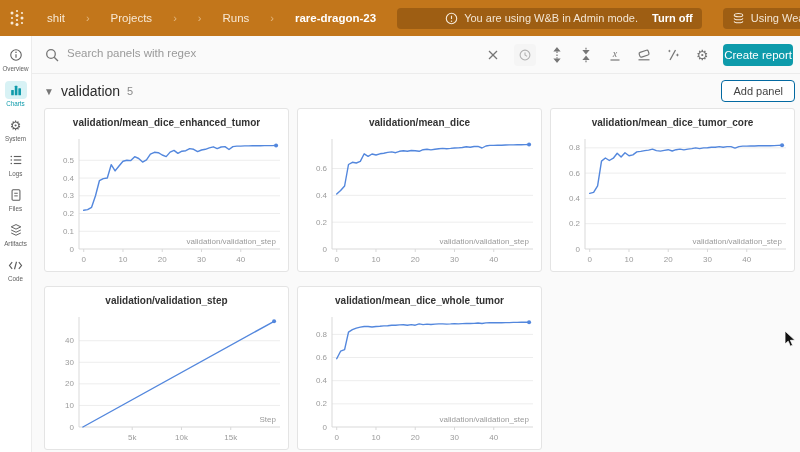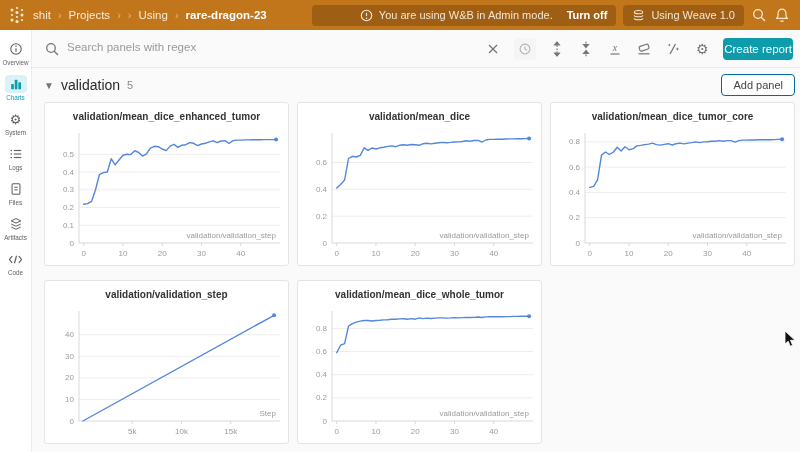--- a/index.html
+++ b/index.html
@@ -1,21 +1,21 @@
 <!DOCTYPE html>
 <html><head>
 <meta charset="utf-8">
 <style>
   * { margin:0; padding:0; box-sizing:border-box; }
   html,body { width:800px; height:452px; overflow:hidden; background:#FAFAFA;
     font-family:"Liberation Sans", sans-serif; }
 
   
-  .topbar { height:30px; background:#C2761B; display:flex; align-items:center;
-    padding:0 10px 0 8px; gap:7px; color:rgba(255,248,238,0.88); font-size:11.5px; }
+  .topbar { height:36px; background:#C2761B; display:flex; align-items:center;
+    padding:0 10px 0 8px; gap:21px; color:rgba(255,248,238,0.88); font-size:11.5px; }
   .logo { width:18px; height:18px; flex:0 0 auto; }
   .crumb { white-space:nowrap; cursor:pointer; }
   .crumb.bold { font-weight:bold; color:#fff; }
   .sep { color:rgba(255,235,205,0.55); font-size:11px; }
   .lockico { display:inline-block; vertical-align:-2px; margin-right:3px; }
   .pill { display:flex; align-items:center; gap:6px; background:rgba(66,33,0,0.28);
     border-radius:4px; padding:4px 9px; white-space:nowrap; font-size:11px; cursor:pointer; }
   .pill b { color:#fff;margin-left:8px; }
   .pill.first { margin-left:auto;padding-left:48px; }
   .tb-ico { width:16px; height:16px; color:rgba(255,245,230,0.9); cursor:pointer; position:relative; }
@@ -84,21 +84,21 @@
       <circle cx="14" cy="4" r="1.1"></circle>
         <circle cx="14" cy="9" r="1.5"></circle>
         <circle cx="14" cy="14" r="1.1"></circle>
     </g>
   </svg>
   <span class="crumb">shit</span>
   <span class="sep">›</span>
   <span class="crumb">Projects</span>
   <span class="sep">›</span>
   <span class="sep">›</span>
-  <span class="crumb">Using</span>
+  <span class="crumb">Runs</span>
   <span class="sep">›</span>
   <span class="crumb bold">rare-dragon-23</span>
 
   <span class="pill first">
     <svg width="13" height="13" viewBox="0 0 14 14">
         <circle cx="7" cy="7" r="5.6" fill="none" stroke="rgba(255,248,238,0.9)" stroke-width="1.2"></circle>
         <line x1="7" y1="4" x2="7" y2="7.6" stroke="rgba(255,248,238,0.9)" stroke-width="1.2"></line>
         <circle cx="7" cy="9.9" r="0.8" fill="rgba(255,248,238,0.9)"></circle>
       </svg>
     <span>You are using W&amp;B in Admin mode.</span>

